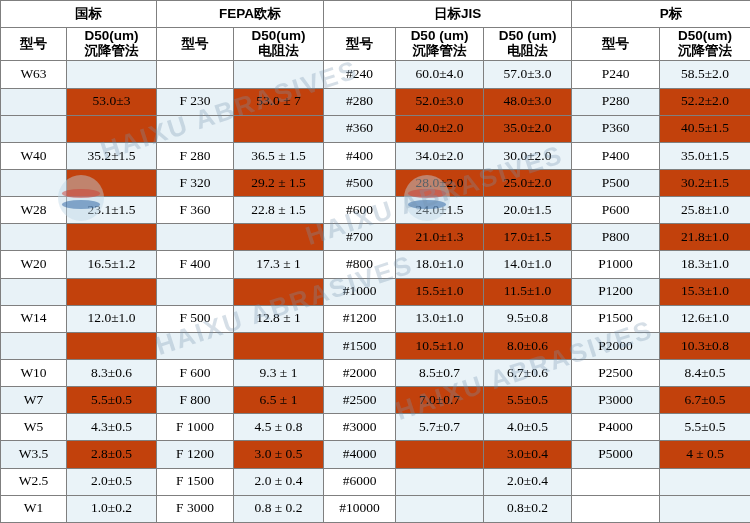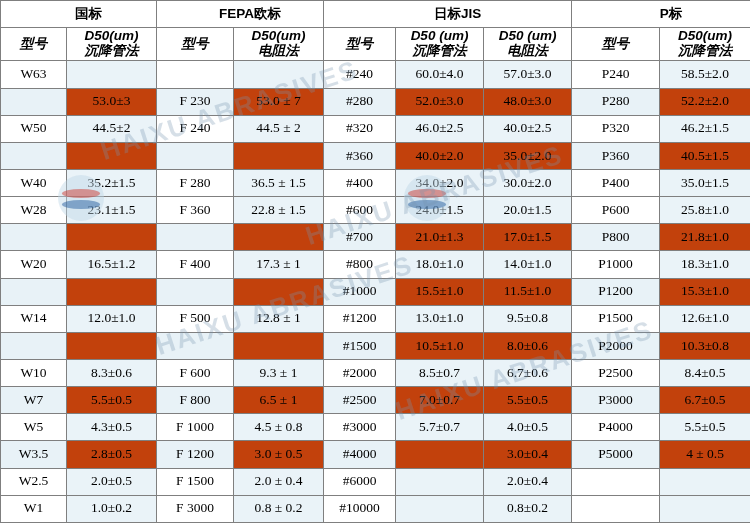--- a/index.html
+++ b/index.html
@@ -52,21 +52,20 @@
   .hdr-group td {
     font-weight: bold;
     font-size: 14px;
     font-family: "Liberation Sans", "DejaVu Sans", sans-serif;
   }
   .hdr-sub td {
     font-weight: bold;
     font-size: 13.5px;
     font-family: "Liberation Sans", "DejaVu Sans", sans-serif;
     line-height: 1.15;
-    font-style: italic;
   }
   .hdr-sub .two-line span {
     display: block;
   }
   
   tr.band-a td { background-color: #ffffff; }
   tr.band-b td { background-color: #e8f2f7; }
   tr.hdr-group td { background-color: #ffffff; padding-left: 20px; }
   tr.hdr-sub td { background-color: #ffffff; }
 
@@ -194,31 +193,20 @@
           <td></td>
           <td class="tint">53.0±3</td>
           <td>F 230</td>
           <td class="tint">53.0 ± 7</td>
           <td>#280</td>
           <td class="tint">52.0±3.0</td>
           <td class="tint">48.0±3.0</td>
           <td>P280</td>
           <td class="tint">52.2±2.0</td>
         </tr>
-        <tr class="band-a">
-          <td>W50</td>
-          <td class="tint">44.5±2</td>
-          <td>F 240</td>
-          <td class="tint">44.5 ± 2</td>
-          <td>#320</td>
-          <td class="tint">46.0±2.5</td>
-          <td class="tint">40.0±2.5</td>
-          <td>P320</td>
-          <td class="tint">46.2±1.5</td>
-        </tr>
         <tr class="band-b">
           <td></td>
           <td class="tint"></td>
           <td></td>
           <td class="tint"></td>
           <td>#360</td>
           <td class="tint">40.0±2.0</td>
           <td class="tint">35.0±2.0</td>
           <td>P360</td>
           <td class="tint">40.5±1.5</td>
@@ -227,20 +215,31 @@
           <td>W40</td>
           <td class="tint">35.2±1.5</td>
           <td>F 280</td>
           <td class="tint">36.5 ± 1.5</td>
           <td>#400</td>
           <td class="tint">34.0±2.0</td>
           <td class="tint">30.0±2.0</td>
           <td>P400</td>
           <td class="tint">35.0±1.5</td>
         </tr>
+        <tr class="band-b">
+          <td></td>
+          <td class="tint"></td>
+          <td>F 320</td>
+          <td class="tint">29.2 ± 1.5</td>
+          <td>#500</td>
+          <td class="tint">28.0±2.0</td>
+          <td class="tint">25.0±2.0</td>
+          <td>P500</td>
+          <td class="tint">30.2±1.5</td>
+        </tr>
         <tr class="band-a">
           <td>W28</td>
           <td class="tint">23.1±1.5</td>
           <td>F 360</td>
           <td class="tint">22.8 ± 1.5</td>
           <td>#600</td>
           <td class="tint">24.0±1.5</td>
           <td class="tint">20.0±1.5</td>
           <td>P600</td>
           <td class="tint">25.8±1.0</td>

